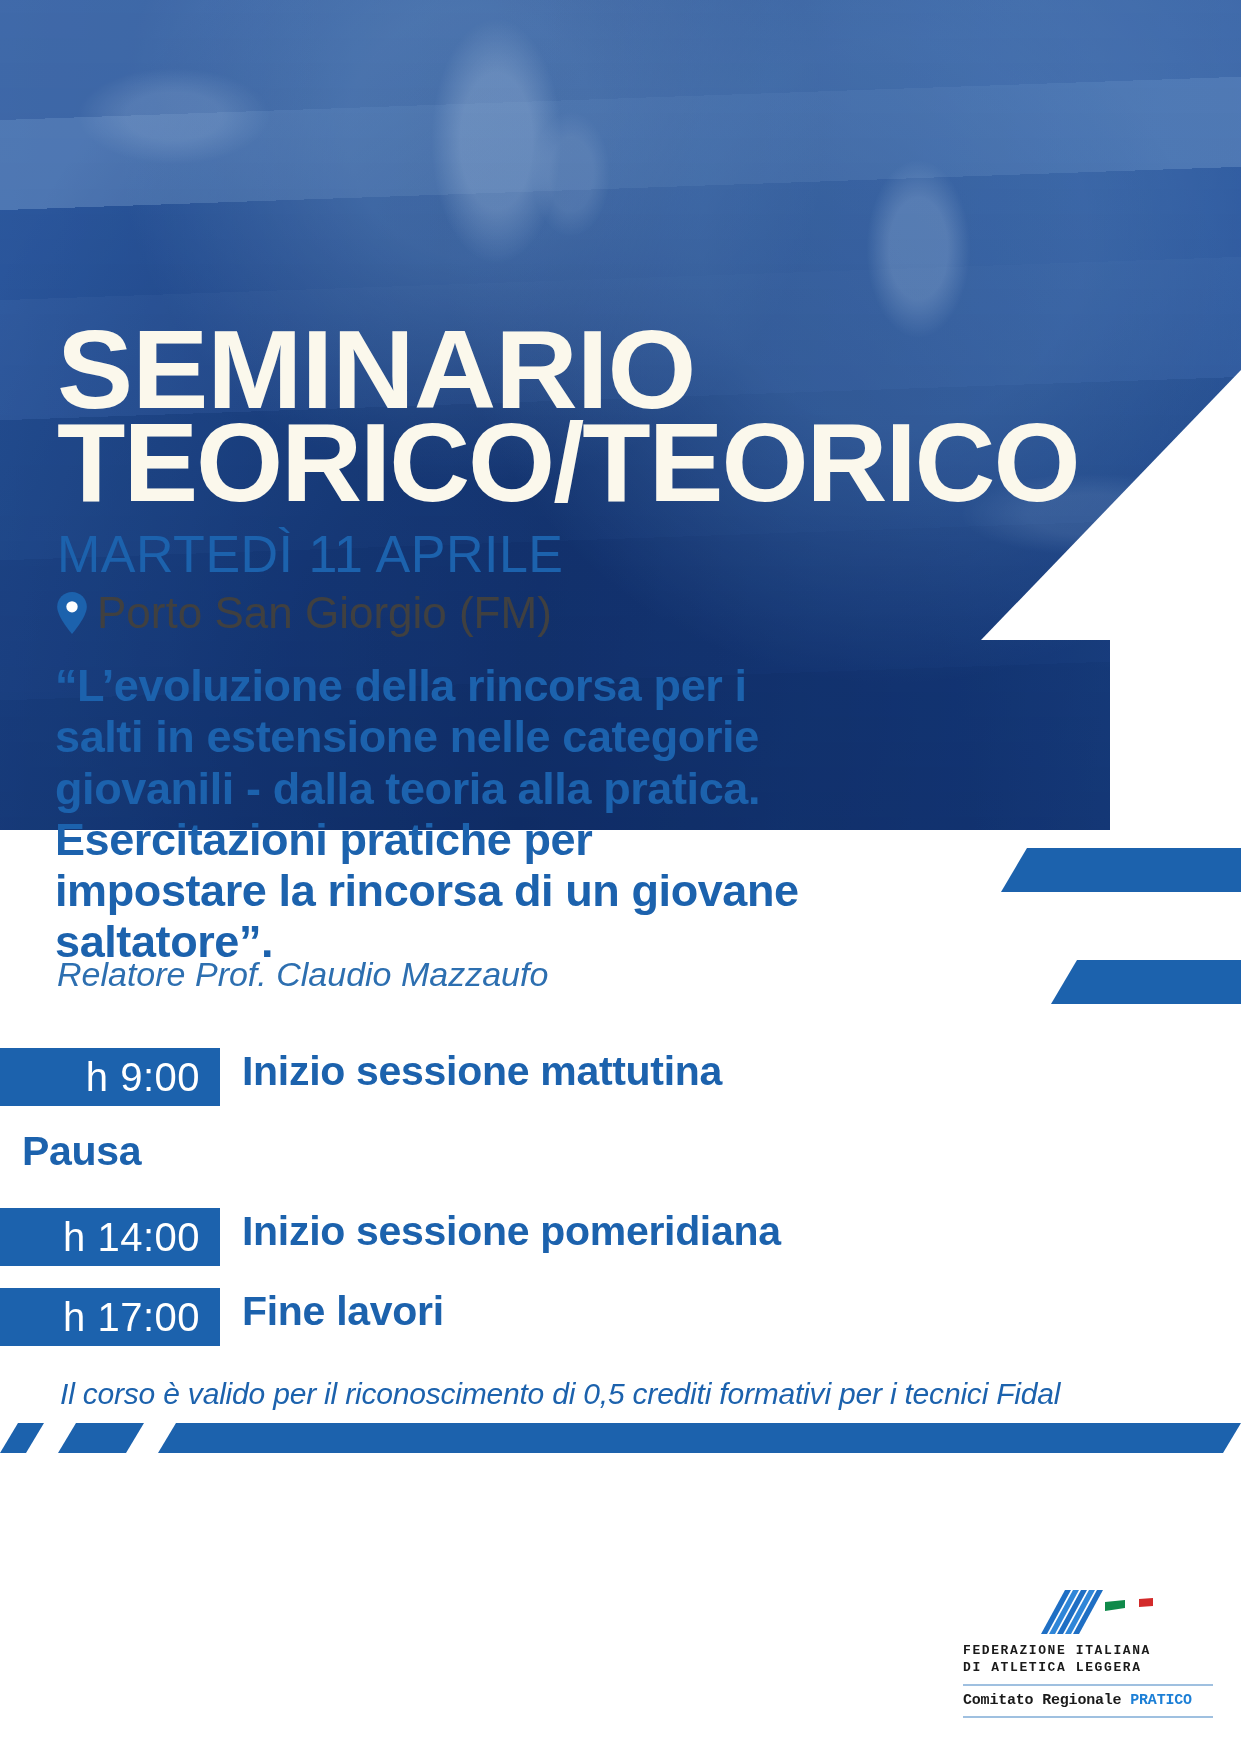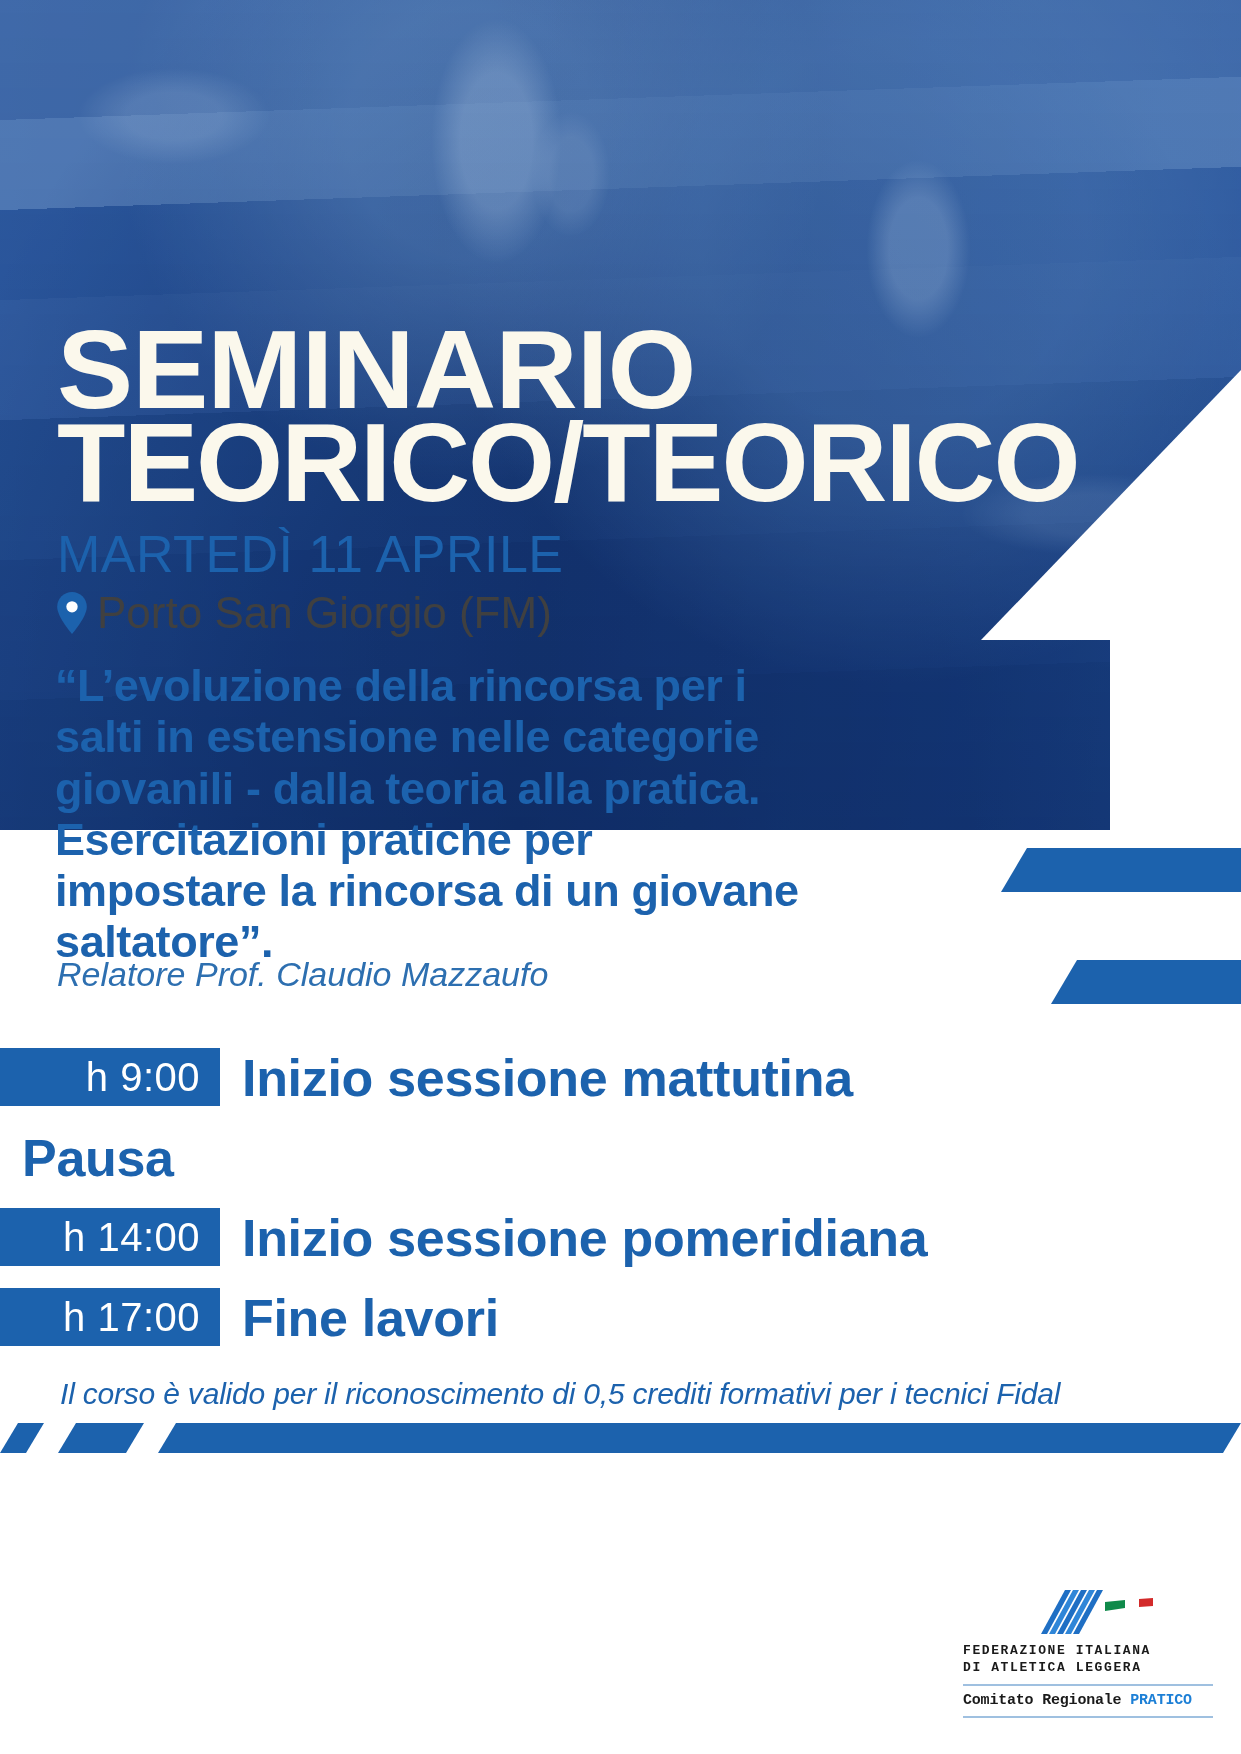--- a/index.html
+++ b/index.html
@@ -103,21 +103,21 @@
   
   .schedule{ position:absolute; left:0; top:1048px; width:1100px; z-index:6; }
   .srow{ display:flex; align-items:flex-start; margin-bottom:22px; height:58px; }
   .stime{
     background:#1c62ad; color:#ffffff;
     width:220px; height:58px; flex:none;
     display:flex; align-items:center; justify-content:flex-end;
     padding-right:20px; font-size:40px; font-weight:400; letter-spacing:.5px;
   }
   .sdesc{
-    margin-left:22px; font-size:52px; font-weight:700; color:#1c62ad;
+    margin-left:22px; font-size:41px; font-weight:700; color:#1c62ad;
     letter-spacing:-.3px;
   }
 
   
   .footnote{
     position:absolute; left:60px; top:1377px; z-index:6;
     font-size:30px; font-style:italic; font-weight:400; color:#1c62ad;
     letter-spacing:-.2px;
   }
 

